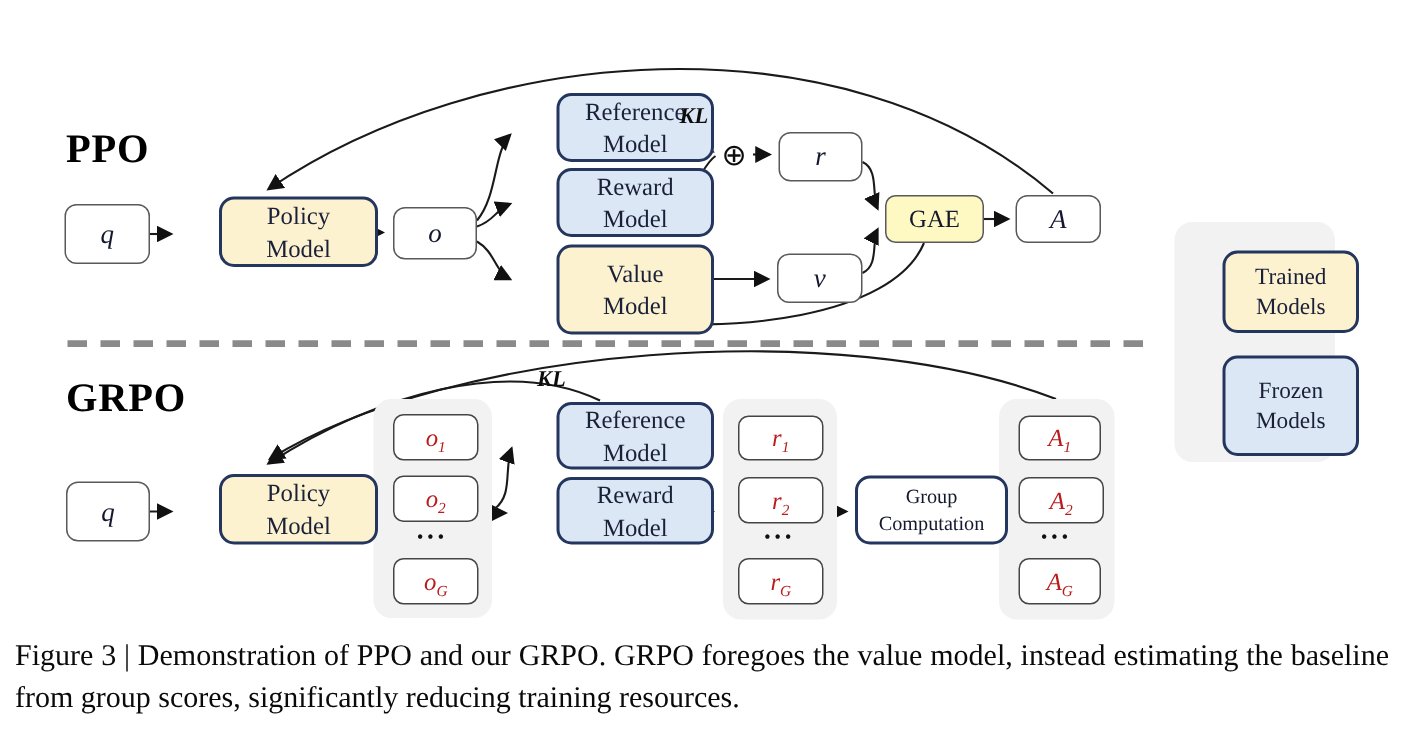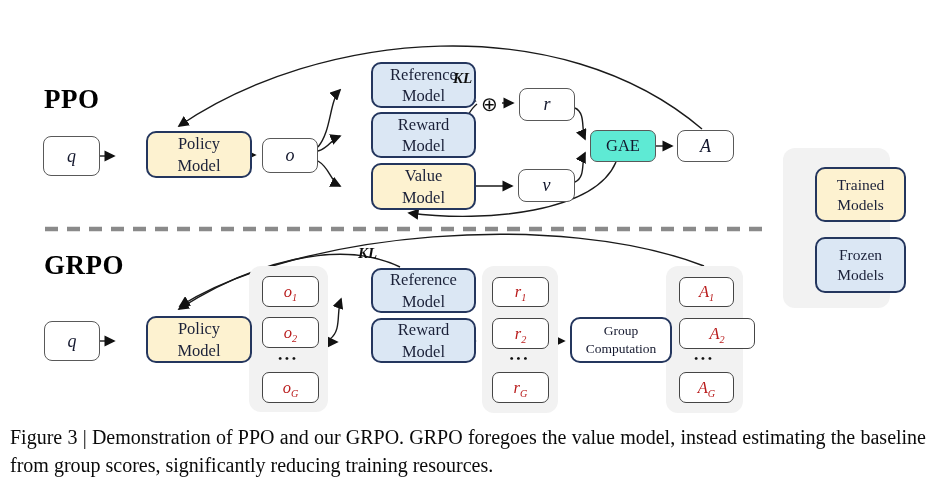--- a/index.html
+++ b/index.html
@@ -30,21 +30,21 @@
   .model.frozen{background:var(--frozen-fill);}
   .white-box{
     background:#ffffff;border:1.6px solid #595959;border-radius:8px;
     font-style:italic;font-size:18px;color:#14182e;
   }
   .small-box{
     background:#ffffff;border:1.5px solid #454545;border-radius:7px;
     font-style:italic;font-size:16.5px;color:#b91c1c;
   }
   .plain-box{
-    background:#5eead4;border:1.6px solid #595959;border-radius:7px;
+    background:#fef9c3;border:1.6px solid #595959;border-radius:7px;
     font-size:16.5px;color:#14182e;
   }
   .navy-box{
     background:#ffffff;border:2px solid var(--border-navy);border-radius:10px;
     font-size:13.5px;line-height:1.3;color:#14182e;white-space:pre-line;
   }
   .panel{
     position:absolute;z-index:1;background:var(--panel-gray);border-radius:12px;
   }
   .section-title{
@@ -119,39 +119,39 @@
 Model</div>
 
   <div class="box white-box" style="left:262px;top:138px;width:56px;height:35px;">o</div>
 
   <div class="box model frozen" style="left:347px;top:62px;width:105px;height:46px;">Reference
 Model</div>
 
   <div class="box model frozen" style="left:347px;top:112px;width:105px;height:46px;">Reward
 Model</div>
 
-  <div class="box model" style="left:347px;top:163px;width:105px;height:47px;">Value
+  <div class="box model" style="left:347px;top:163px;width:105px;height:60px;">Value
 Model</div>
 
   <div class="kl-label" style="left:453px;top:70px;">KL</div>
 
   <div class="oplus" style="left:481px;top:94px;">⊕</div>
 
   <div class="box white-box" style="left:519px;top:88px;width:56px;height:33px;">r</div>
 
   <div class="box white-box" style="left:518px;top:169px;width:57px;height:33px;">v</div>
 
   <div class="box plain-box" style="left:590px;top:130px;width:66px;height:32px;">GAE</div>
 
   <div class="box white-box" style="left:677px;top:130px;width:57px;height:32px;">A</div>
 
   <div class="panel" style="left:783px;top:148px;width:107px;height:160px;"></div>
   <div class="box model" style="left:791px;top:167px;width:91px;height:55px;font-size:15.5px;">Trained
 Models</div>
-  <div class="box model frozen" style="left:791px;top:237px;width:91px;height:56px;font-size:15.5px;">Frozen
+  <div class="box model frozen" style="left:791px;top:237px;width:91px;height:67px;font-size:15.5px;">Frozen
 Models</div>
 
   <div class="section-title" style="left:44px;top:250px;">GRPO</div>
 
   <div class="box white-box" style="left:44px;top:321px;width:56px;height:40px;">q</div>
 
   <div class="box model" style="left:122px;top:316px;width:106px;height:47px;">Policy
 Model</div>
 
   <div class="panel" style="left:249px;top:266px;width:79px;height:146px;"></div>
@@ -186,21 +186,21 @@
       <span><span>r</span><sub>G</sub></span>
     </div>
 
   <div class="box navy-box" style="left:570px;top:317px;width:102px;height:46px;text-align:center;">Group
 Computation</div>
 
   <div class="panel" style="left:666px;top:266px;width:77px;height:147px;"></div>
   <div class="box small-box" style="left:679px;top:277px;width:55px;height:30px;">
       <span><span>A</span><sub>1</sub></span>
     </div>
-  <div class="box small-box" style="left:679px;top:318px;width:76px;height:31px;">
+  <div class="box small-box" style="left:679px;top:318px;width:57px;height:31px;">
       <span><span>A</span><sub>2</sub></span>
     </div>
   <div class="dots" style="left:666px;top:352px;width:77px;">•••</div>
   <div class="box small-box" style="left:679px;top:372px;width:55px;height:31px;">
       <span><span>A</span><sub>G</sub></span>
     </div>
 
   <div id="caption">Figure 3 | Demonstration of PPO and our GRPO. GRPO foregoes the value model, instead estimating the baseline from group scores, significantly reducing training resources.</div>
 
 </div>

